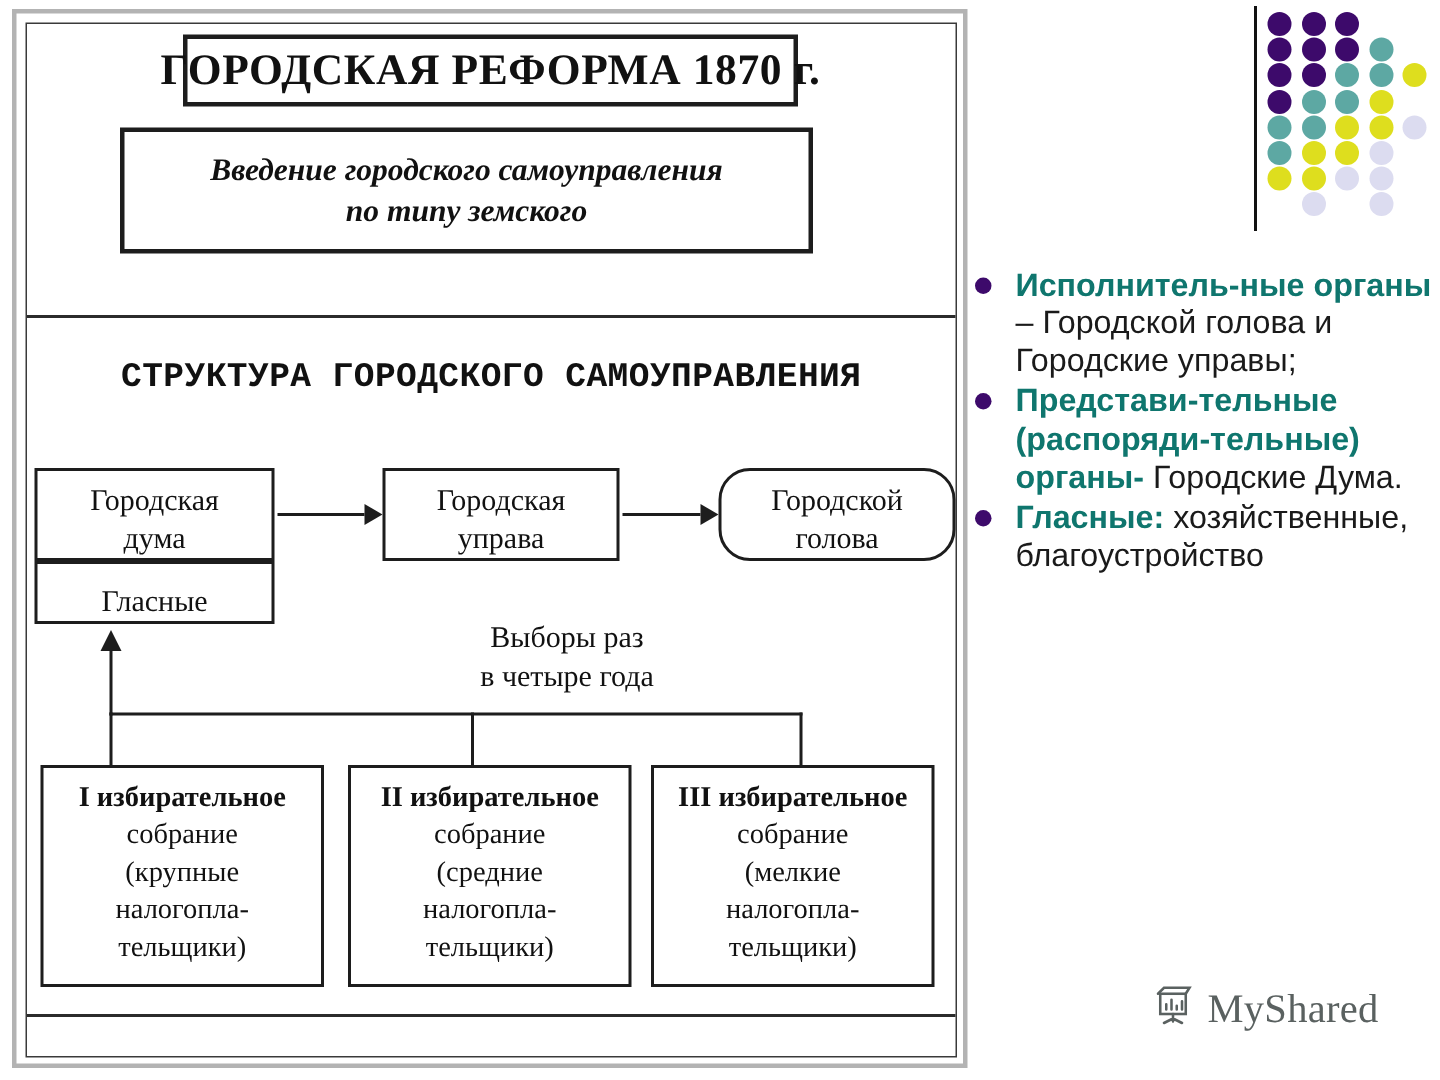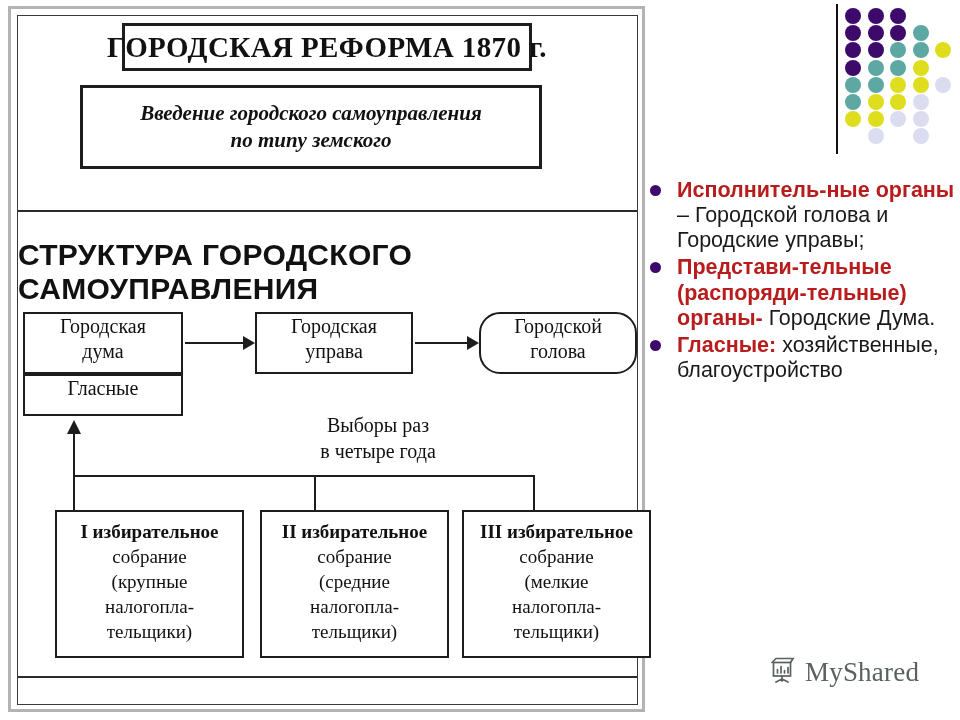--- a/index.html
+++ b/index.html
@@ -60,31 +60,32 @@
   }
   #intro-box .txt {
     font-family: "Liberation Serif", serif;
     font-style: italic; font-weight: bold; font-size: 21px;
     color: #111; text-align: center; line-height: 1.28;
   }
 
   
   #structure-heading {
     position: absolute; left: 0; top: 222px; width: 619px;
-    font-family: Liberation Sans, sans-serif;
-    font-weight: bold; font-size: 30px; letter-spacing: .3px;
+    text-align: center;
+    font-family: Liberation Mono, monospace;
+    font-weight: bold; font-size: 23px; letter-spacing: .3px;
     color: #111;
   }
 
   
   .flowbox {
     position: absolute;
     border: 2px solid #1d1d1d;
     background: #fff;
-    display: flex; align-items: flex-start; justify-content: center;
+    display: flex; align-items: flex-end; justify-content: center;
     text-align: center;
     font-family: "Liberation Serif", serif;
     font-size: 20px; color: #111; line-height: 1.25;
   }
   #box-duma   { left: 5px;   top: 296px; width: 160px; height: 62px; }
   #box-glasn  { left: 5px;   top: 358px; width: 160px; height: 42px; }
   #box-uprava { left: 237px; top: 296px; width: 158px; height: 62px; }
   #box-golova { left: 461px; top: 296px; width: 158px; height: 62px; border-radius: 21px; }
 
   
@@ -130,21 +131,21 @@
     border-bottom: 14px solid #1d1d1d;
   }
 
   
   .assembly {
     position: absolute; top: 494px; width: 189px; height: 148px;
     border: 2px solid #1d1d1d; background: #fff;
     display: flex; align-items: flex-start; justify-content: center;
     padding-top: 7px;
     font-family: "Liberation Serif", serif;
-    font-size: 19px; color: #111; line-height: 1.32; text-align: center; margin-left: 28px;
+    font-size: 19px; color: #111; line-height: 1.32; text-align: center;
   }
   #assembly-1 { left: 9px; }
   #assembly-2 { left: 214px; }
   #assembly-3 { left: 416px; }
   .assembly .first-line { font-weight: bold; }
 
   
   #logo-rule {
     position: absolute; left: 836px; top: 4px;
     width: 0; height: 150px;
@@ -160,21 +161,21 @@
   .bullet-row { position: relative; padding-left: 32px; margin-bottom: 2px; }
   .bullet-mark {
     position: absolute; left: 5px; top: 7px;
     width: 11px; height: 11px; border-radius: 50%;
     background: #3d0a6b;
   }
   .bullet-text {
     font-family: "Liberation Sans", sans-serif;
     font-size: 21.5px; line-height: 1.17; color: #1a1a1a;
   }
-  .bullet-text .kw { color: #b91c1c; font-weight: bold; }
+  .bullet-text .kw { color: #0f766e; font-weight: bold; }
 
   
   #watermark {
     position: absolute; left: 768px; top: 655px;
     display: flex; align-items: center; gap: 7px;
   }
   #watermark .wm-text {
     font-family: Liberation Serif, serif;
     font-size: 27px; color: #5a6160; letter-spacing: .2px;
   }

